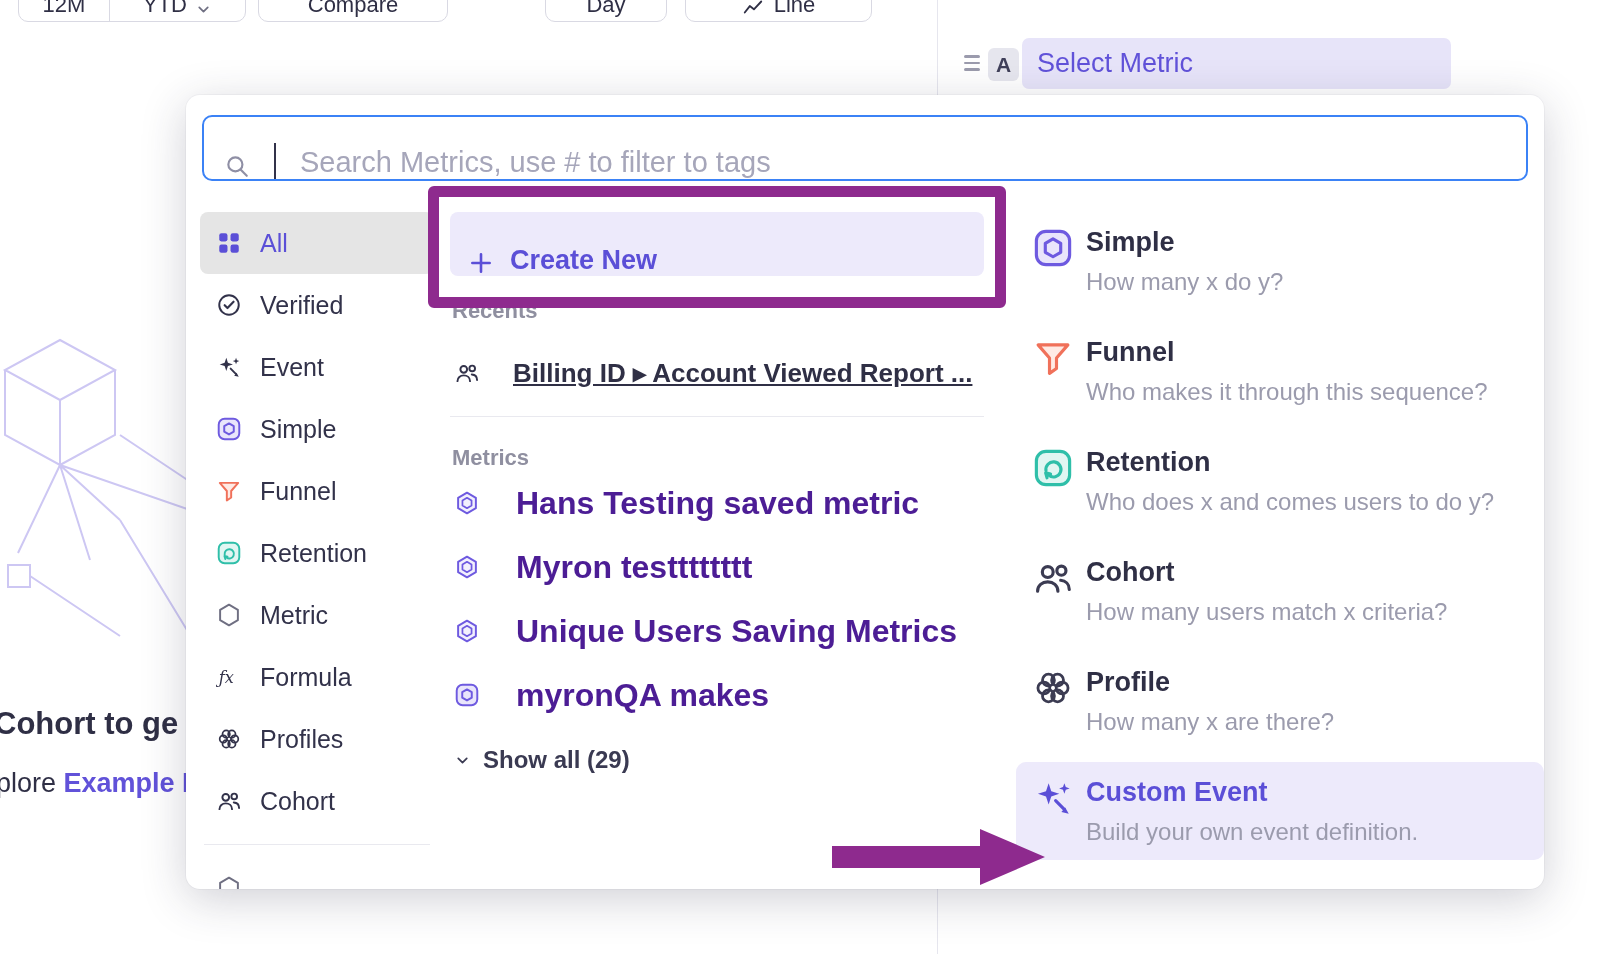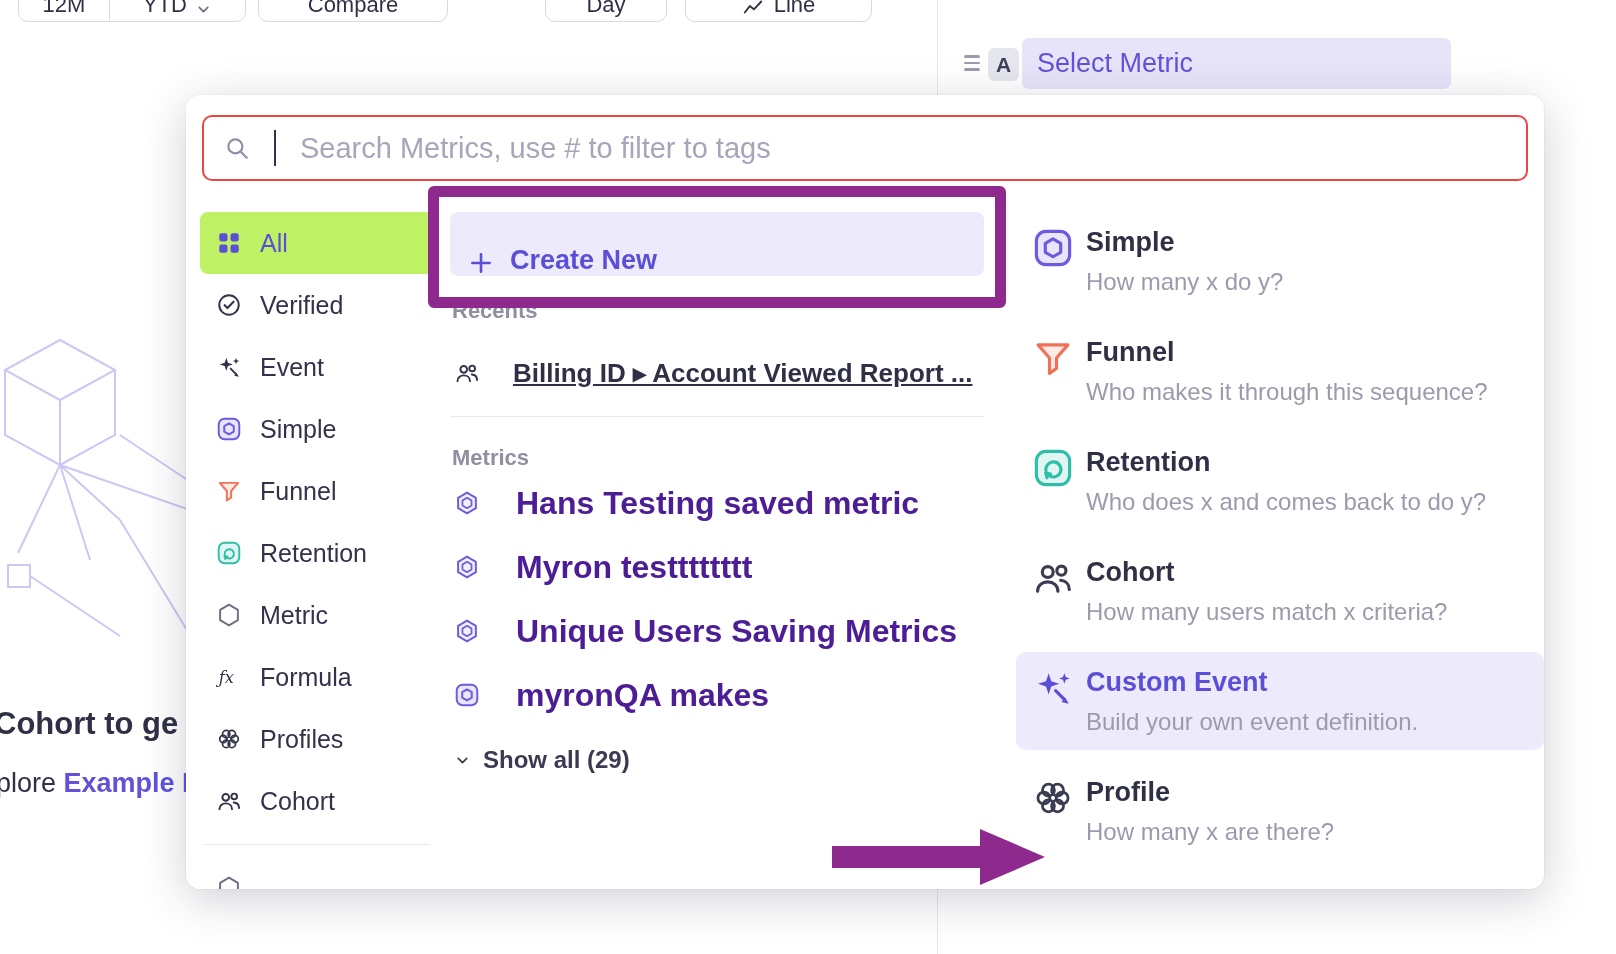--- a/index.html
+++ b/index.html
@@ -34,33 +34,33 @@
                   align-items:center; justify-content:center; z-index:2; }
   .metric-pill { position:absolute; left:1022px; top:38px; width:429px; height:51px; background:#e7e4f9;
                  border-radius:7px; color:#6152d9; font-size:27px; font-weight:500; display:flex;
                  align-items:center; padding-left:15px; z-index:2; }
 
   
   .modal { position:absolute; left:186px; top:95px; width:1358px; height:794px; background:#fff;
            border-radius:14px; box-shadow:0 10px 45px rgba(40,40,70,.22), 0 0 0 1px rgba(40,40,70,.04);
            z-index:10; overflow:hidden; }
 
-  .search { position:absolute; left:16px; top:20px; right:16px; height:66px; border:2px solid #ef4444;
-            border-radius:10px; display:flex; align-items:center; padding:0 20px; gap:24px; background:#fff; }
+  .search { position:absolute; left:16px; top:20px; right:16px; height:66px; border:2px solid #3b82f6;
+            border-radius:10px; display:flex; align-items:flex-end; padding:0 20px; gap:24px; background:#fff; }
   .search .ic { color:#8f8fa5; }
   .caret { width:2px; height:36px; background:#32324a; }
   .search input { flex:1; border:none; outline:none; font-size:29px; color:#32324a; background:transparent;
                   font-family:"Liberation Sans", sans-serif; }
   .search input::placeholder { color:#a6a6ba; }
 
   
   .sidebar { position:absolute; left:14px; top:117px; width:234px; bottom:0; overflow:hidden; }
   .side-item { height:62px; display:flex; align-items:center; gap:18px; padding-left:16px; font-size:25px;
                color:#32324a; border-radius:8px; cursor:pointer; }
-  .side-item.active { background:#bef264; color:#5b4fd7; }
+  .side-item.active { background:#e5e5e5; color:#5b4fd7; }
   .side-divider { height:1px; background:#e9e9ef; margin:12px 4px; }
 
   
   .midcol { position:absolute; left:264px; top:117px; width:534px; }
   .create-btn { height:64px; background:#edeafb; border-radius:8px; display:flex; align-items:flex-end;
                 gap:16px; padding-left:18px; color:#5b4fd7; font-size:27px; font-weight:600; cursor:pointer; }
   .section-label { margin-top:22px; font-size:22px; font-weight:600; color:#8f8fa0; padding-left:2px; }
   .recent-item { margin-top:26px; height:46px; display:flex; align-items:center; gap:33px; font-size:26px;
                  font-weight:700; color:#2f2f45; padding-left:4px; cursor:pointer;text-decoration:underline; }
   .mid-divider { margin-top:20px; height:1px; background:#e9e9ef; }
@@ -379,54 +379,54 @@
         </span>
       </div>
       <div class="type-card">
         <span class="tc-icon">
             <svg class="ic-lg">
               <use href="#i-retentionbox"></use>
             </svg>
           </span>
         <span class="tc-text">
           <span class="tc-title">Retention</span>
-          <span class="tc-sub">Who does x and comes back to do y?</span>
+          <span class="tc-sub">Who does x and comes users to do y?</span>
         </span>
       </div>
       <div class="type-card">
         <span class="tc-icon" style="color:#3b3b52">
             <svg class="ic-lg">
               <use href="#i-people"></use>
             </svg>
           </span>
         <span class="tc-text">
           <span class="tc-title">Cohort</span>
           <span class="tc-sub">How many users match x criteria?</span>
         </span>
       </div>
+      <div class="type-card">
+        <span class="tc-icon" style="color:#3b3b52">
+            <svg class="ic-lg">
+              <use href="#i-flower"></use>
+            </svg>
+          </span>
+        <span class="tc-text">
+          <span class="tc-title">Profile</span>
+          <span class="tc-sub">How many x are there?</span>
+        </span>
+      </div>
       <div class="type-card highlight">
         <span class="tc-icon" style="color:#5b4fd7">
             <svg class="ic-lg">
               <use href="#i-spark"></use>
             </svg>
           </span>
         <span class="tc-text">
           <span class="tc-title">Custom Event</span>
           <span class="tc-sub">Build your own event definition.</span>
-        </span>
-      </div>
-      <div class="type-card">
-        <span class="tc-icon" style="color:#3b3b52">
-            <svg class="ic-lg">
-              <use href="#i-flower"></use>
-            </svg>
-          </span>
-        <span class="tc-text">
-          <span class="tc-title">Profile</span>
-          <span class="tc-sub">How many x are there?</span>
         </span>
       </div>
     </div>
 
   </div>
 
   <div class="annot-rect"></div>
   <svg class="annot-arrow" width="215" height="66" viewBox="0 0 215 66">
     <polygon points="0,22 148,22 148,5 213,33 148,61 148,44 0,44" fill="#8e2a8e"></polygon>
   </svg>

